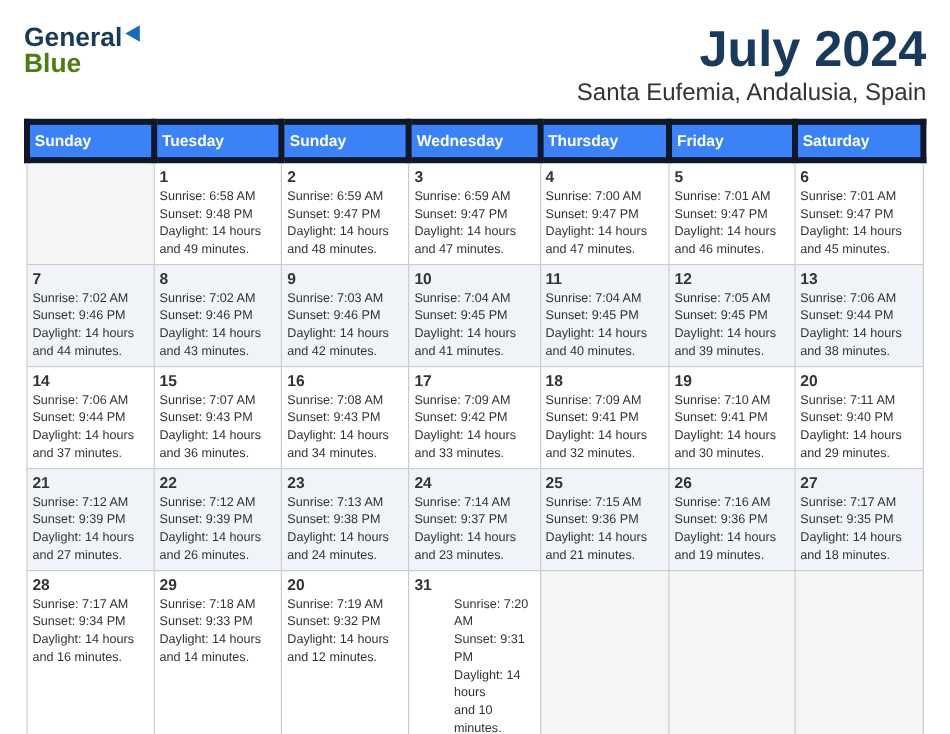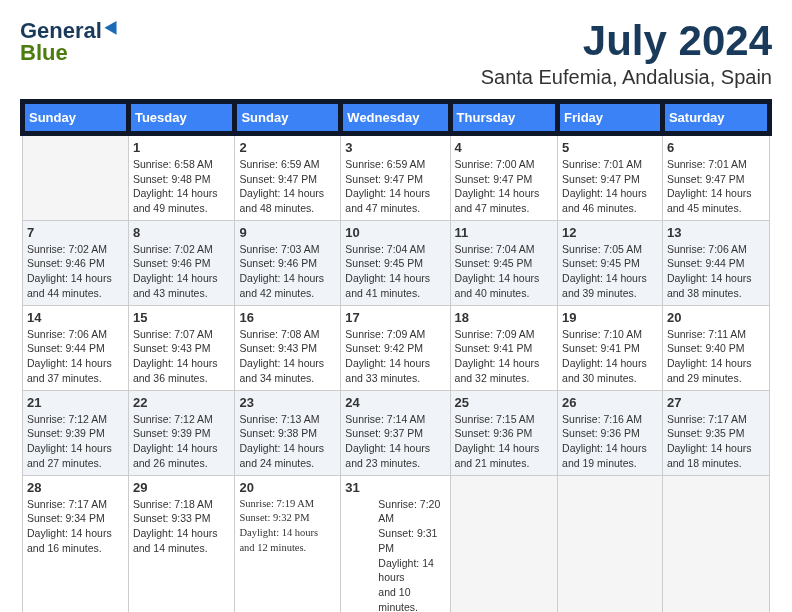--- a/index.html
+++ b/index.html
@@ -325,21 +325,21 @@
         </td>
         <td>
           <div class="day-number">29</div>
           <div class="day-info" style="white-space: pre-line;">Sunrise: 7:18 AM
 Sunset: 9:33 PM
 Daylight: 14 hours
 and 14 minutes.</div>
         </td>
         <td>
           <div class="day-number">20</div>
-          <div class="day-info" style="white-space: pre-line; font-family: Liberation Serif, serif;">Sunrise: 7:19 AM
+          <div class="day-info" style="white-space: pre-line;">Sunrise: 7:19 AM
 Sunset: 9:32 PM
 Daylight: 14 hours
 and 12 minutes.</div>
         </td>
         <td>
           <div class="day-number">31</div>
           <div class="day-info" style="white-space: pre-line; margin-left: 33px;">Sunrise: 7:20 AM
 Sunset: 9:31 PM
 Daylight: 14 hours
 and 10 minutes.</div>

